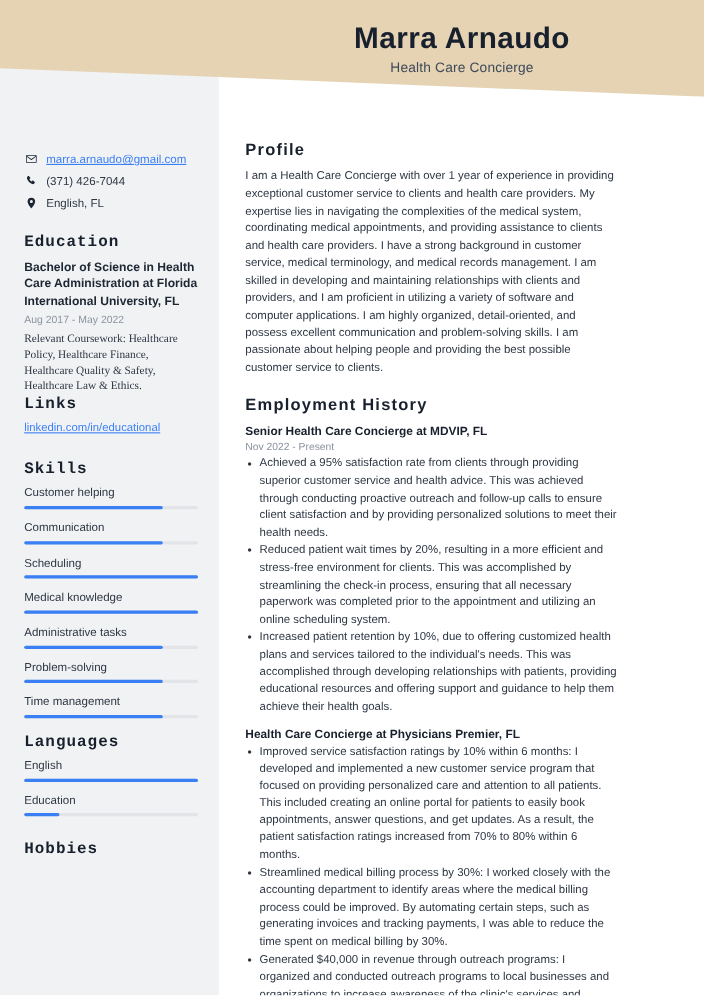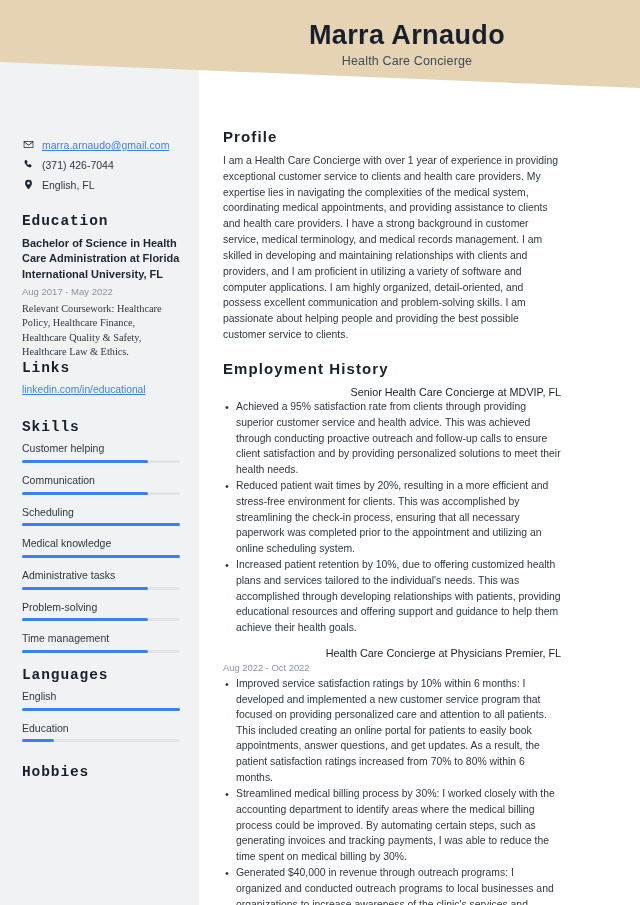--- a/index.html
+++ b/index.html
@@ -43,21 +43,21 @@
     left: 0; top: 0;
     width: 640px;
     height: 100px;
     background: #e5d3b3;
     clip-path: polygon(0 0, 640px 0, 640px 88px, 0 62px);
     z-index: 3;
   }
 
   .header-text {
     position: absolute;
-    left: 187px; top: 0;
+    left: 200px; top: 0;
     width: 440px;
     height: 88px;
     z-index: 4;
     text-align: center;
     padding-top: 20px;
   }
 
   .full-name {
     font-size: 27px;
     font-weight: bold;
@@ -194,24 +194,23 @@
     font-size: 10.4px;
     color: #2e3744;
     line-height: 1.52;
     text-align: left;
   }
 
   .job { margin-bottom: 11px; }
 
   .job-role {
     font-size: 10.8px;
-    font-weight: normal;
+    font-weight: bold;
     color: #17202c;
     line-height: 1.35;
-    text-align: right;
   }
   .job-date {
     font-size: 9.4px;
     color: #8b93a0;
     margin-top: 1px;
     margin-bottom: 3px;
   }
 
   .job-bullets {
     list-style: none;
@@ -366,29 +365,29 @@
     <section class="section">
       <div class="main-heading">Profile</div>
       <p class="profile-text">I am a Health Care Concierge with over 1 year of experience in providing exceptional customer service to clients and health care providers. My expertise lies in navigating the complexities of the medical system, coordinating medical appointments, and providing assistance to clients and health care providers. I have a strong background in customer service, medical terminology, and medical records management. I am skilled in developing and maintaining relationships with clients and providers, and I am proficient in utilizing a variety of software and computer applications. I am highly organized, detail-oriented, and possess excellent communication and problem-solving skills. I am passionate about helping people and providing the best possible customer service to clients.</p>
     </section>
 
     <section class="section">
       <div class="main-heading">Employment History</div>
       <div id="jobs-list">
           <div class="job">
             <div class="job-role">Senior Health Care Concierge at MDVIP, FL</div>
+            <div class="job-date">Nov 2022 - Present</div>
             <ul class="job-bullets">
               <li>Achieved a 95% satisfaction rate from clients through providing superior customer service and health advice. This was achieved through conducting proactive outreach and follow-up calls to ensure client satisfaction and by providing personalized solutions to meet their health needs.</li>
               <li>Reduced patient wait times by 20%, resulting in a more efficient and stress-free environment for clients. This was accomplished by streamlining the check-in process, ensuring that all necessary paperwork was completed prior to the appointment and utilizing an online scheduling system.</li>
               <li>Increased patient retention by 10%, due to offering customized health plans and services tailored to the individual's needs. This was accomplished through developing relationships with patients, providing educational resources and offering support and guidance to help them achieve their health goals.</li>
             </ul>
           </div>
           <div class="job">
             <div class="job-role">Health Care Concierge at Physicians Premier, FL</div>
-            <div class="job-date">Aug 2022 - Oct 2022</div>
             <ul class="job-bullets">
               <li>Improved service satisfaction ratings by 10% within 6 months: I developed and implemented a new customer service program that focused on providing personalized care and attention to all patients. This included creating an online portal for patients to easily book appointments, answer questions, and get updates. As a result, the patient satisfaction ratings increased from 70% to 80% within 6 months.</li>
               <li>Streamlined medical billing process by 30%: I worked closely with the accounting department to identify areas where the medical billing process could be improved. By automating certain steps, such as generating invoices and tracking payments, I was able to reduce the time spent on medical billing by 30%.</li>
               <li>Generated $40,000 in revenue through outreach programs: I organized and conducted outreach programs to local businesses and organizations to increase awareness of the clinic's services and generate additional revenue. Through my efforts, I was able to generate $40,000 in additional revenue for the clinic.</li>
             </ul>
           </div>
         </div>
     </section>
 
     <section>

